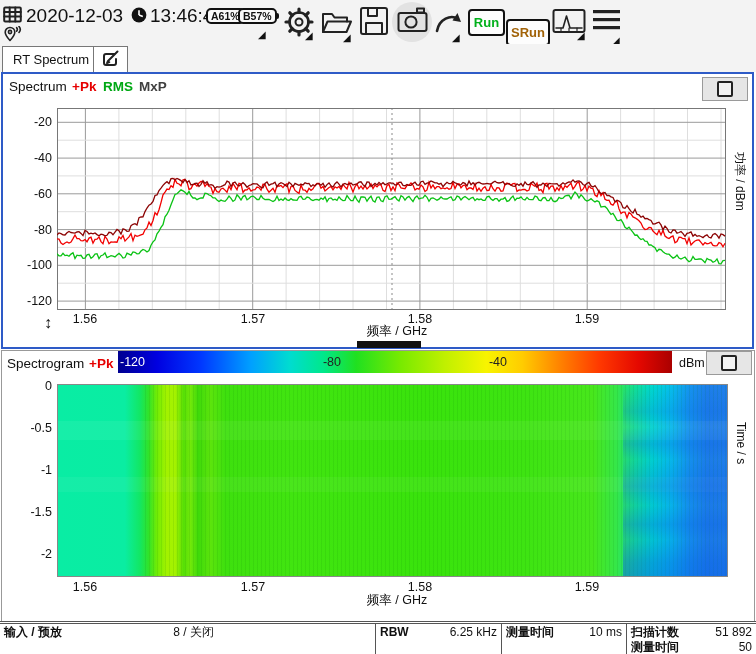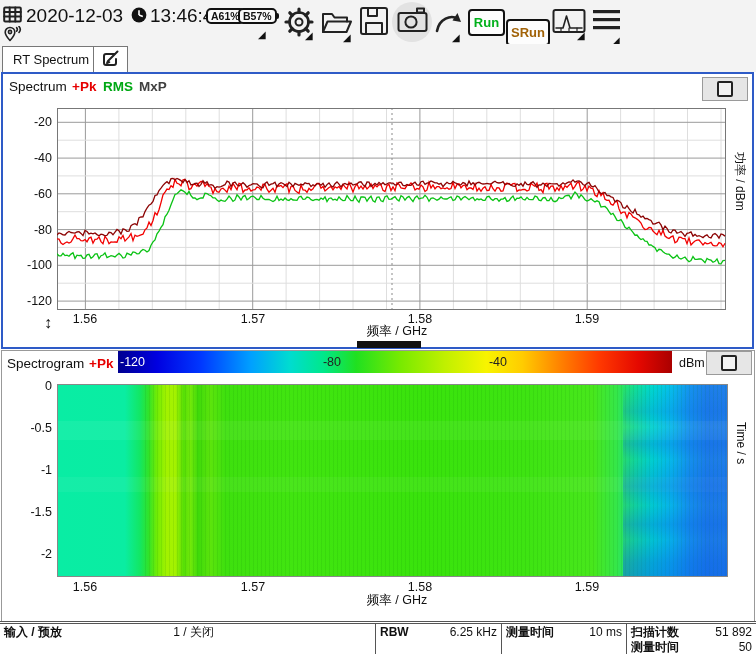--- a/index.html
+++ b/index.html
@@ -269,21 +269,21 @@
   <div class="xtick" style="left:233px;top:580px">1.57</div>
   <div class="xtick" style="left:400px;top:580px">1.58</div>
   <div class="xtick" style="left:567px;top:580px">1.59</div>
   <div class="axlabel" style="left:327px;top:592px">频率 / GHz</div>
   <div class="vlabel" style="left:748px;top:422px">Time / s</div>
 
   <div class="statusbar">
     <div class="sb-group" style="left:0;width:218px">
       <div class="sb-row">
           <span class="sb-label">输入 / 预放</span>
-          <span class="sb-value">1 / 关闭</span>
+          <span class="sb-value">8 / 关闭</span>
         </div>
     </div>
     <div class="sb-group" style="left:375px;width:126px">
       <div class="sb-row">
           <span class="sb-label">RBW</span>
           <span class="sb-value">6.25 kHz</span>
         </div>
     </div>
     <div class="sb-group" style="left:501px;width:125px">
       <div class="sb-row">

